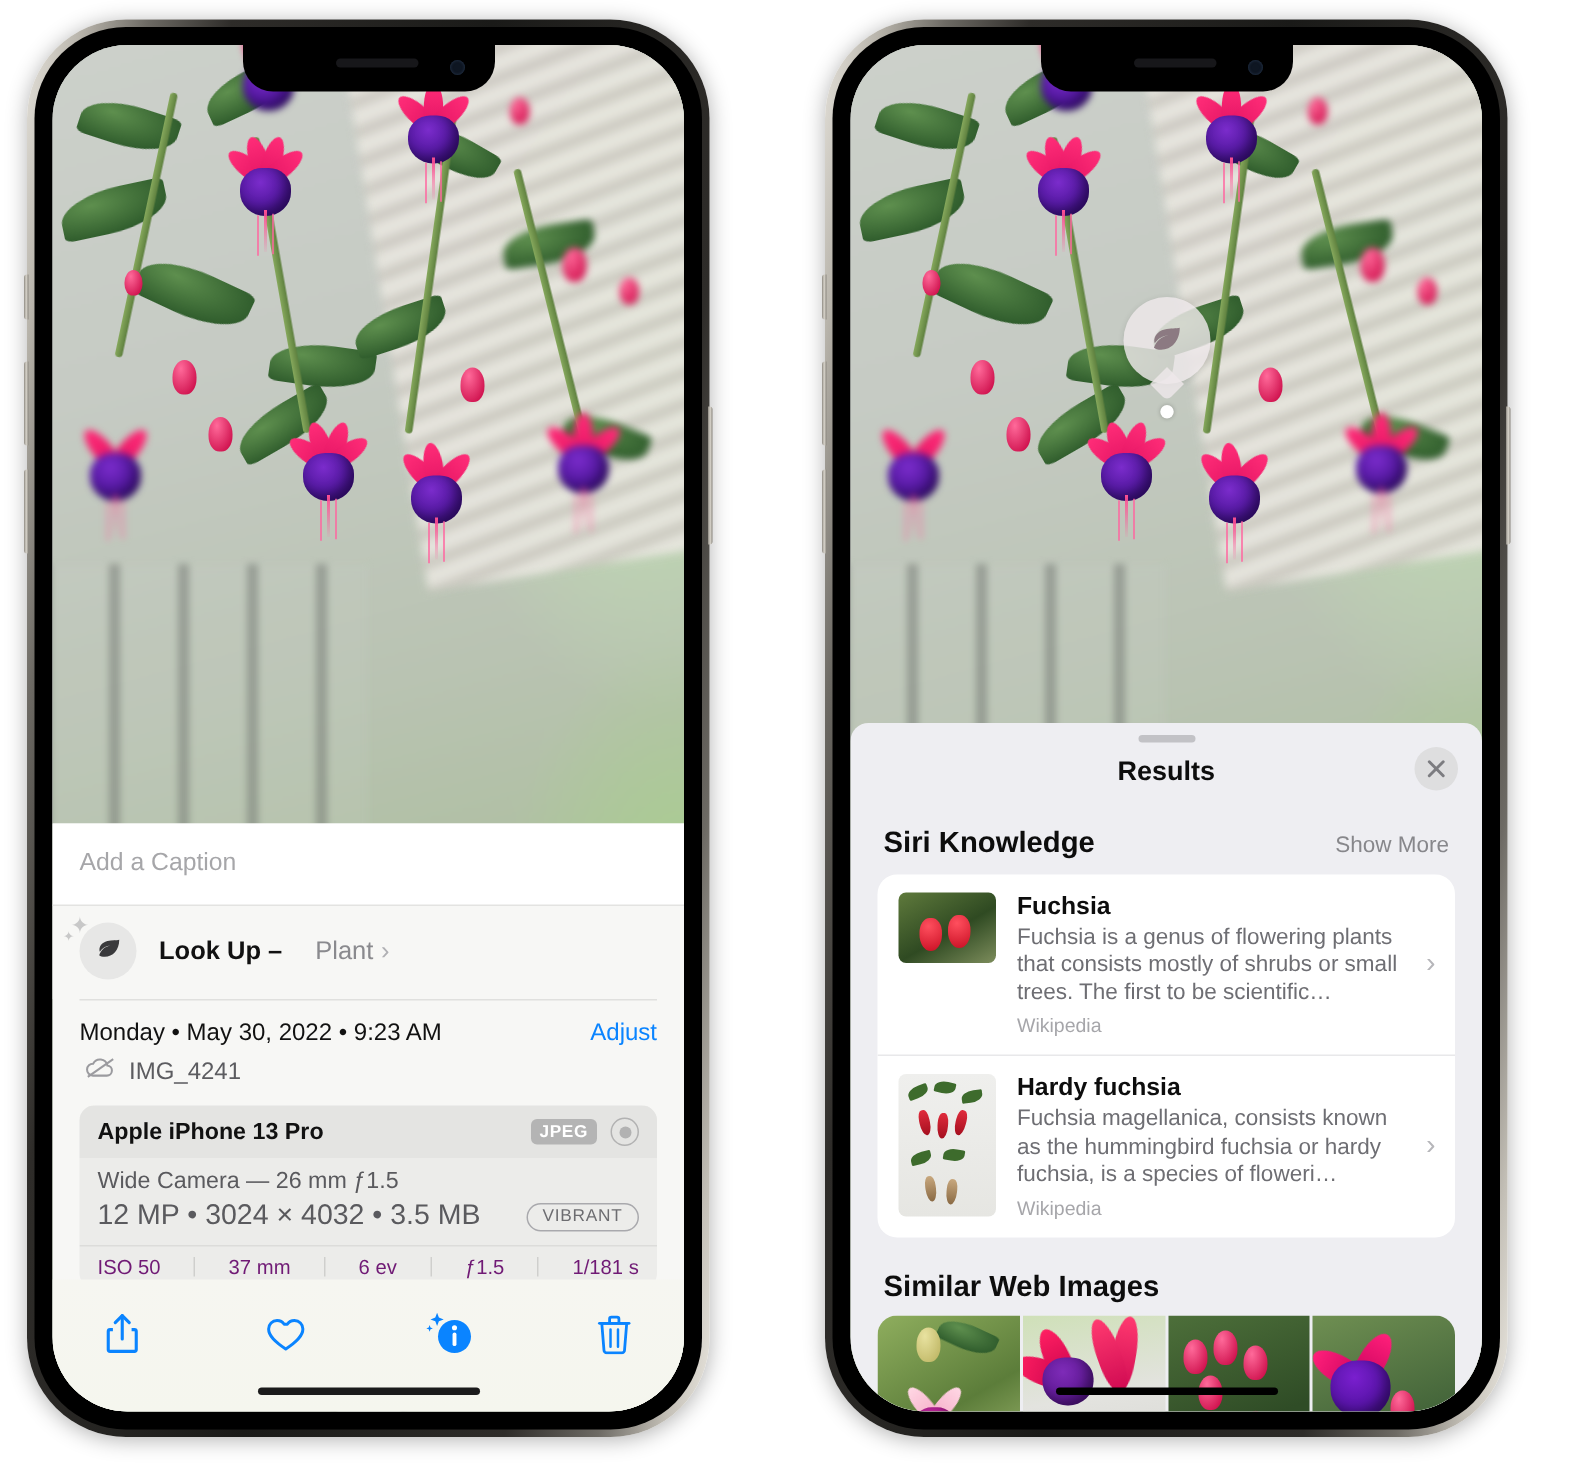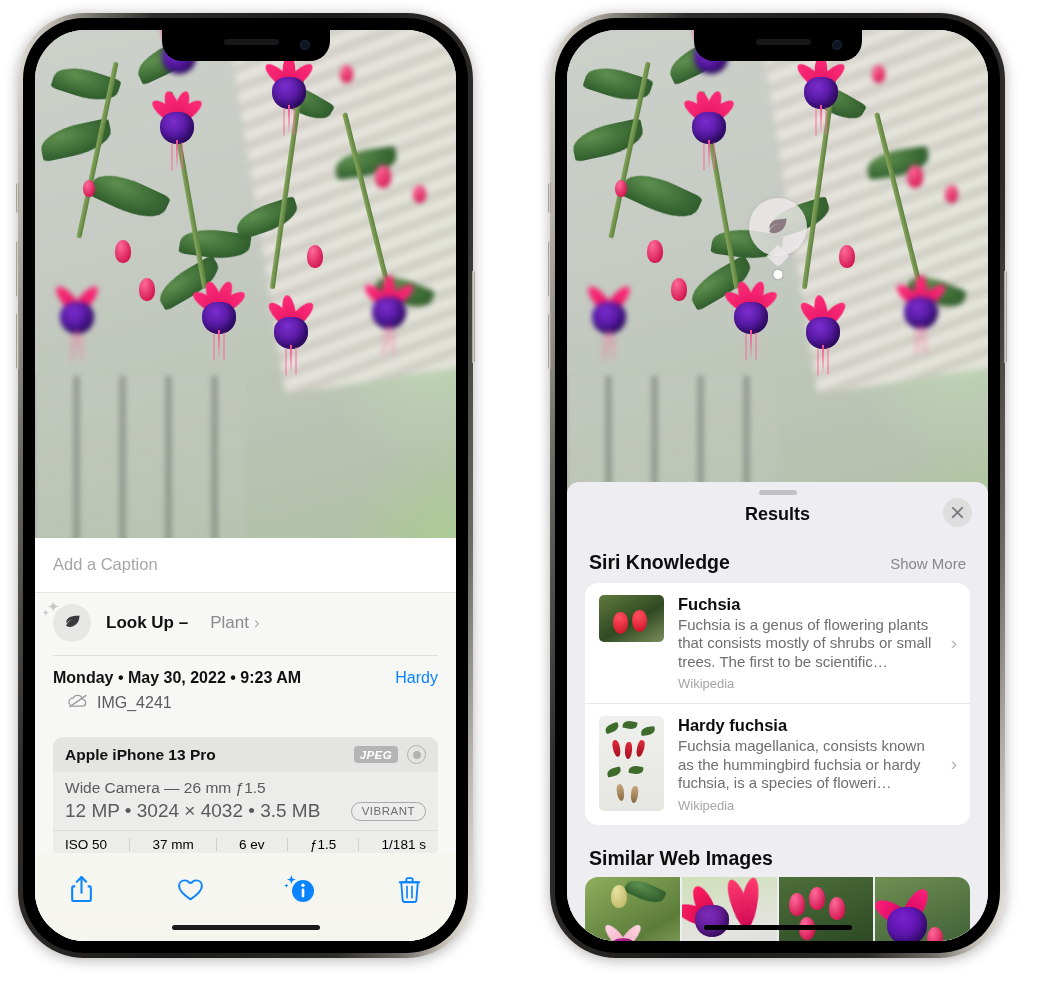--- a/index.html
+++ b/index.html
@@ -180,36 +180,36 @@
   .lookup-label { font-size: 17px; font-weight: 700; color: #111; margin-left: 15px; }
   .lookup-sub { font-size: 17px; font-weight: 400; color: #8a8a8e; }
   .chev { color: #b0b0b4; font-size: 17px; margin-left: 5px; }
 
   .meta-sep { height: .5px; background: #e0e0de; margin: 0 18px; }
 
   .date-row {
     display: flex; justify-content: space-between; align-items: baseline;
     padding: 14px 18px 2px;
   }
-  .date-text { font-size: 16px; font-weight: 700; color: #111; }
+  .date-text { font-size: 16px; font-weight: 400; color: #111; }
   .adjust { font-size: 16px; color: #0a84ff; font-weight: 400; }
-  .file-row { display: flex; align-items: center; padding: 4px 32px 12px; gap: 8px; }
+  .file-row { display: flex; align-items: center; padding: 4px 21px 12px; gap: 8px; }
   .file-name { font-size: 16px; color: #5c5c60; }
 
   .exif-card {
-    margin: 12px 18px; border-radius: 10px; overflow: hidden;
+    margin: 0 18px; border-radius: 10px; overflow: hidden;
     background: #ececea;
   }
   .exif-head {
     display: flex; align-items: center; justify-content: space-between;
     padding: 8px 12px 8px;
     background: #e4e4e2;
   }
   .exif-model { font-size: 15.5px; font-weight: 700; color: #111; }
-  .exif-head-right { display: flex; align-items: center; gap: 9px; font-style: italic; }
+  .exif-head-right { display: flex; align-items: center; gap: 9px; }
   .badge-jpeg {
     background: #b4b4b4; color: #fff; font-size: 11.5px; font-weight: 700;
     letter-spacing: .4px; padding: 2.5px 6px; border-radius: 4px;
   }
   .lens-ico {
     width: 19px; height: 19px; border-radius: 50%;
     border: 1.6px solid #b2b2b2;
     display: flex; align-items: center; justify-content: center;
   }
   .lens-ico i { width: 8px; height: 8px; border-radius: 50%; background: #b2b2b2; display:block; }
@@ -220,21 +220,21 @@
   .exif-line2 { font-size: 19px; color: #5a5a5e; }
   .pill-vibrant {
     border: 1px solid #a9a9ad; color: #6d6d71;
     font-size: 11.5px; letter-spacing: .5px;
     padding: 2.5px 10px; border-radius: 11px;
   }
   .exif-foot {
     display: flex; align-items: center; justify-content: space-between;
     border-top: .5px solid #dcdcda;
     padding: 6px 12px 7px;
-    font-size: 13.5px; color: #000000;
+    font-size: 13.5px; color: #701a75;
   }
   .exif-foot span.v { white-space: nowrap; }
   .exif-foot .divider { width: 1px; height: 13px; background: #cfcfcd; }
 
   .map-wrap { margin: 12px 18px 0; height: 70px; border-radius: 10px; overflow: hidden; position: relative; }
   .map {
     position: absolute; inset: 0;
     background:
       radial-gradient(ellipse 12% 36% at 8% 30%, #cfe6c0 0 60%, rgba(0,0,0,0) 61%),
       radial-gradient(ellipse 10% 30% at 22% 66%, #cfe6c0 0 60%, rgba(0,0,0,0) 61%),
@@ -458,21 +458,21 @@
           </div>
           <span class="lookup-label">Look Up –</span>
           <span class="lookup-sub" style="margin-left:22px">Plant</span>
           <span class="chev">›</span>
         </div>
 
         <div class="meta-sep"></div>
 
         <div class="date-row">
           <span class="date-text">Monday • May 30, 2022 • 9:23 AM</span>
-          <span class="adjust">Hardy</span>
+          <span class="adjust">Adjust</span>
         </div>
         <div class="file-row">
           <span>
             <svg width="22" height="16" viewBox="0 0 26 18">
               <path d="M7 15h11a4 4 0 0 0 .4-7.98A6 6 0 0 0 7.2 5.6 4.2 4.2 0 0 0 7 15z" fill="none" stroke="#9b9b9f" stroke-width="1.6"></path>
               <line x1="3" y1="16" x2="23" y2="2" stroke="#9b9b9f" stroke-width="1.6"></line>
             </svg>
           </span>
           <span class="file-name">IMG_4241</span>
         </div>

